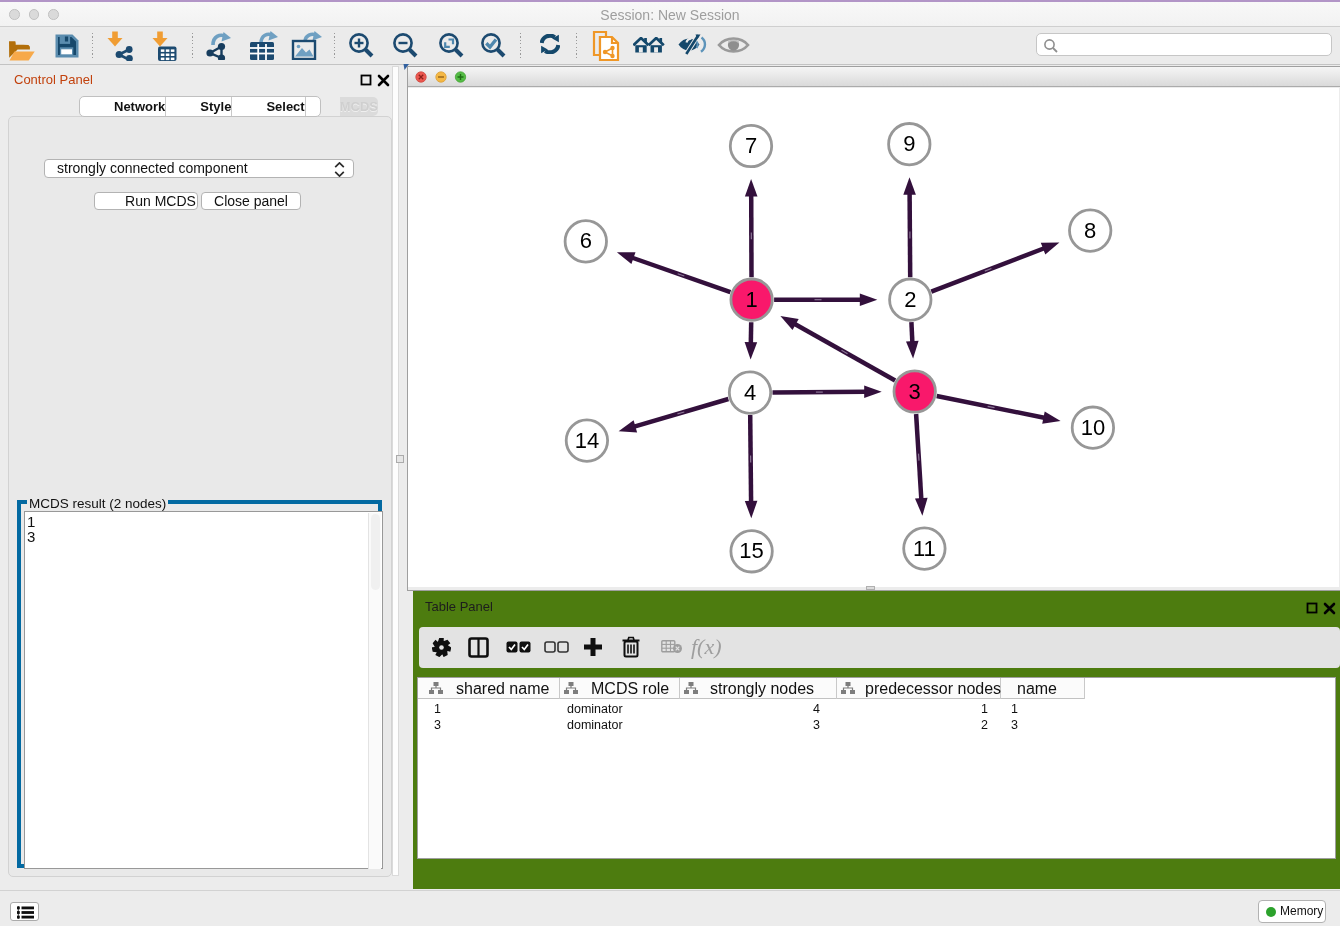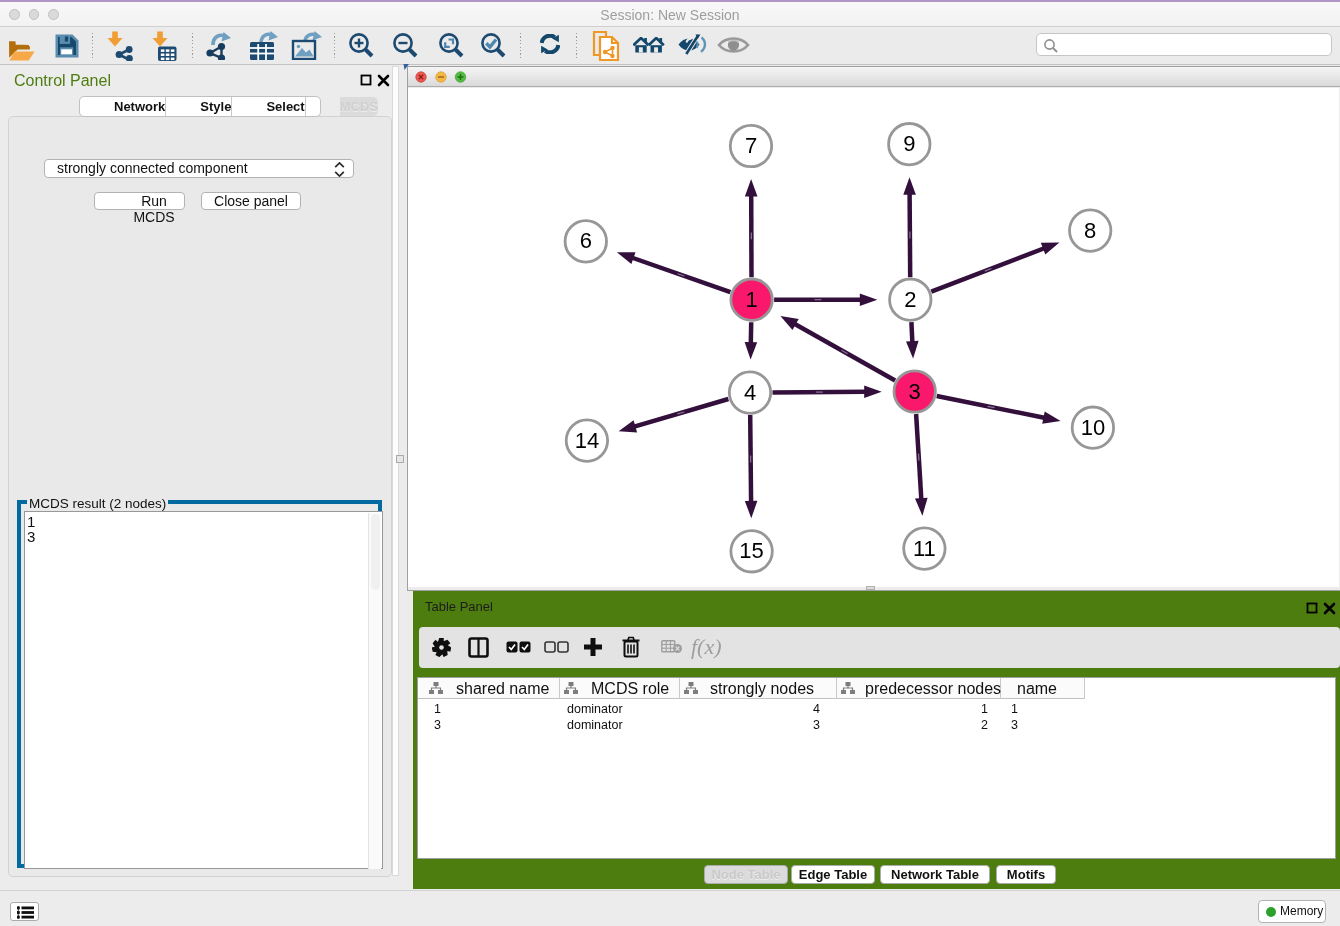--- a/index.html
+++ b/index.html
@@ -20,21 +20,21 @@
 #toolbar { left:0; top:29px; width:1340px; height:36px; background:#ebebeb;
   border-bottom:1px solid #c3c3c3; }
 .sep { position:absolute; top:4px; height:25px; width:1px;
   background:repeating-linear-gradient(to bottom,#9a9a9a 0 1.2px,rgba(0,0,0,0) 1.2px 3.4px); }
 .tbi { position:absolute; top:0; }
 #searchbox { position:absolute; left:1036px; top:4px; width:296px; height:23px;
   background:#fff; border:1px solid #c6c6c6; border-radius:5px; }
 
 
 #cpanel { left:0; top:65px; width:400px; height:826px; background:#ececec; }
-#cpanel .hdr { position:absolute; left:14px; top:7px; font-size:16px; color:#4d7c0f; }
+#cpanel .hdr { position:absolute; left:14px; top:7px; font-size:13px; color:#c2410c; }
 #cpbody { position:absolute; left:8px; top:51px; width:384px; height:761px;
   background:#e9e9e9; border:1px solid #d2d2d2; border-radius:5px; }
 #cptabs { position:absolute; left:79px; top:31px; width:242px; height:21px;
   background:#fff; border:1px solid #c0c0c0; border-radius:5px; font-size:13px;
   display:flex; z-index:3; }
 #cptabs div { border-right:1px solid #c9c9c9; text-align:left;
   line-height:19px; color:#111; font-weight:bold;margin-left:34px; }
 #cptabs div:last-child { border-right:none; background:#dbdbdb; color:#cfcfcf;
   text-shadow:0 1px 0 #efefef; border-radius:0 5px 5px 0; }
 .ctrl-lbl { position:absolute; left:0; top:72px; width:400px; text-align:center;
@@ -291,21 +291,21 @@
     <div style="width:72px;">Network</div>
     <div style="width:53px;">Style</div>
     <div style="width:59px;">Select</div>
     <div style="width:56px;">MCDS</div>
   </div>
   <div id="cpselect">strongly connected component
     <svg width="11" height="15" viewBox="0 0 11 15" style="position:absolute;right:8px;top:2px;">
       <path d="M1.2,5.2 L5.5,0.9 L9.8,5.2 M1.2,9.8 L5.5,14.1 L9.8,9.8" fill="none" stroke="#2c2c2c" stroke-width="1.7"></path>
     </svg>
   </div>
-  <div class="cpbtn" style="left:94px; width:91px;padding-left:29px;">Run MCDS</div>
+  <div class="cpbtn" style="left:94px; width:104px;padding-left:29px;">Run MCDS</div>
   <div class="cpbtn" style="left:201px; width:100px;">Close panel</div>
   <div id="fieldset">
     <div class="legend">MCDS result (2 nodes)</div>
     <div id="mcdsta">1<br>3<div class="sb">
           <div style="position:absolute;left:1.5px;top:1px;width:9px;height:76px;background:#f0f0f0;border-radius:5px;"></div>
         </div></div>
   </div>
 </div>
 
 <div class="abs" id="vstrip"></div>
@@ -524,26 +524,20 @@
       <span class="tcell" style="left:593px;">1</span>
     </div>
     <div class="trow" style="top:39px;">
       <span class="tcell" style="left:16px;">3</span>
       <span class="tcell" style="left:149px;">dominator</span>
       <span class="tcell" style="left:262px;width:140px;text-align:right;">3</span>
       <span class="tcell" style="left:419px;width:151px;text-align:right;">2</span>
       <span class="tcell" style="left:593px;">3</span>
     </div>
   </div>
-  <div id="ttabs">
-    <div style="width:84px;background:#dbdbdb;color:#c9c9c9;text-shadow:0 1px 0 #efefef;">Node Table</div>
-    <div style="width:84px;margin-left:3px;">Edge Table</div>
-    <div style="width:110px;margin-left:5px;">Network Table</div>
-    <div style="width:60px;margin-left:6px;">Motifs</div>
-  </div>
 </div>
 
 <div class="abs" id="statusbar">
   <div id="listbtn">
     <svg style="position:absolute;left:6px;top:3px;" width="17" height="13" viewBox="0 0 17 13">
       <line x1="1.3" y1="0" x2="1.3" y2="13" stroke="#0f0f0f" stroke-width="0.8"></line>
       <g fill="#0f0f0f">
         <rect x="0" y="0.5" width="2.8" height="2.8"></rect>
           <rect x="4.5" y="0.5" width="12.5" height="2.8"></rect>
         <rect x="0" y="5.1" width="2.8" height="2.8"></rect>

